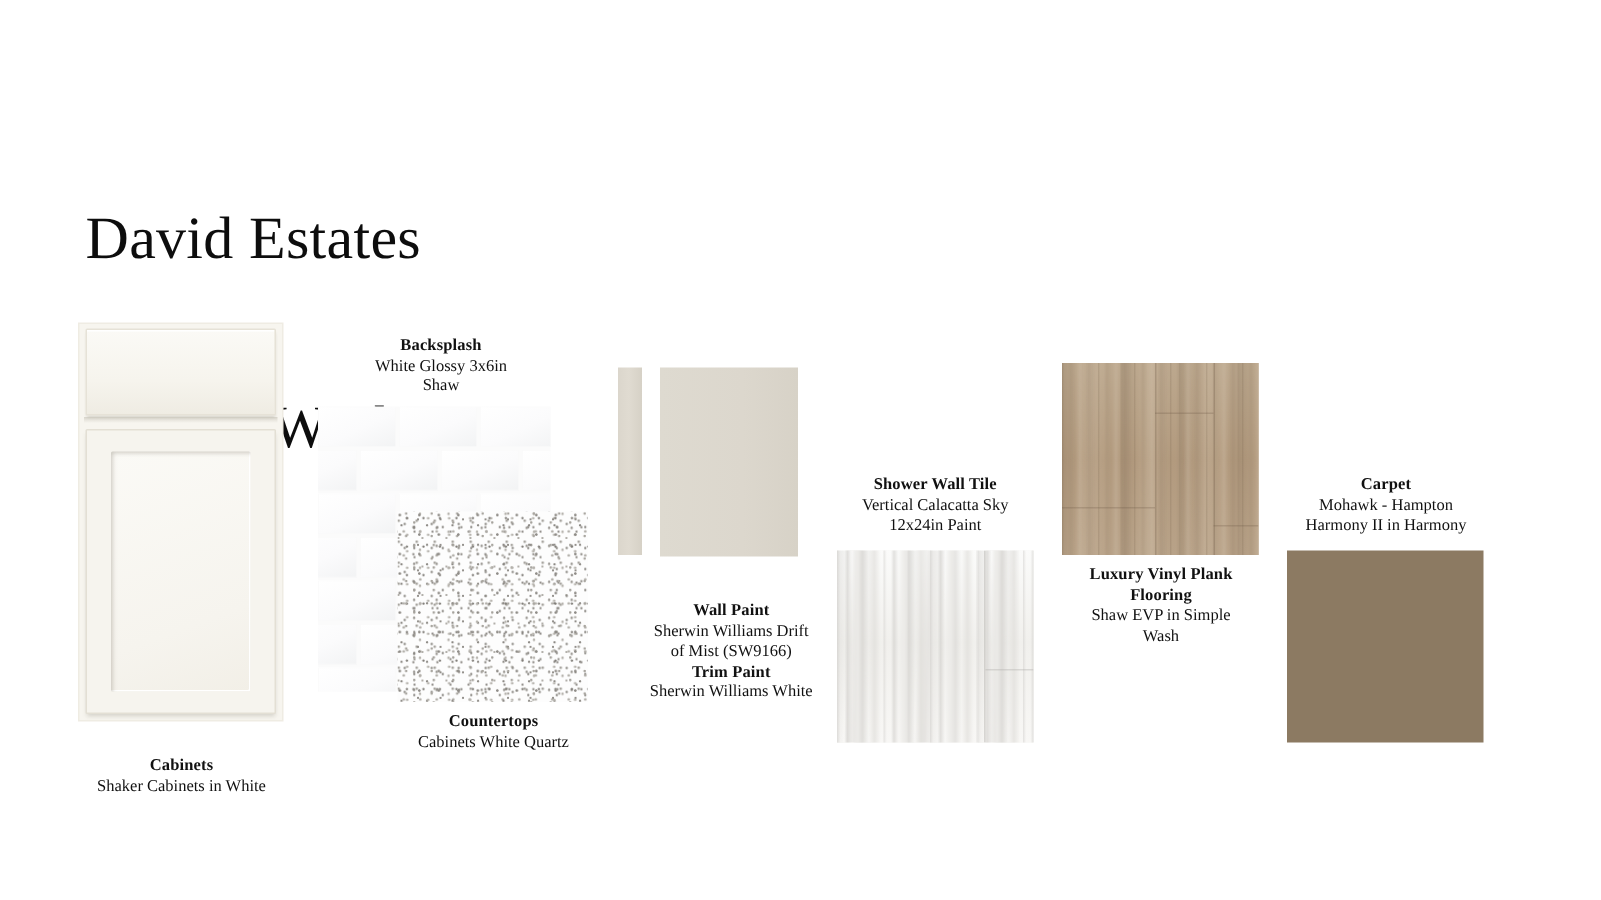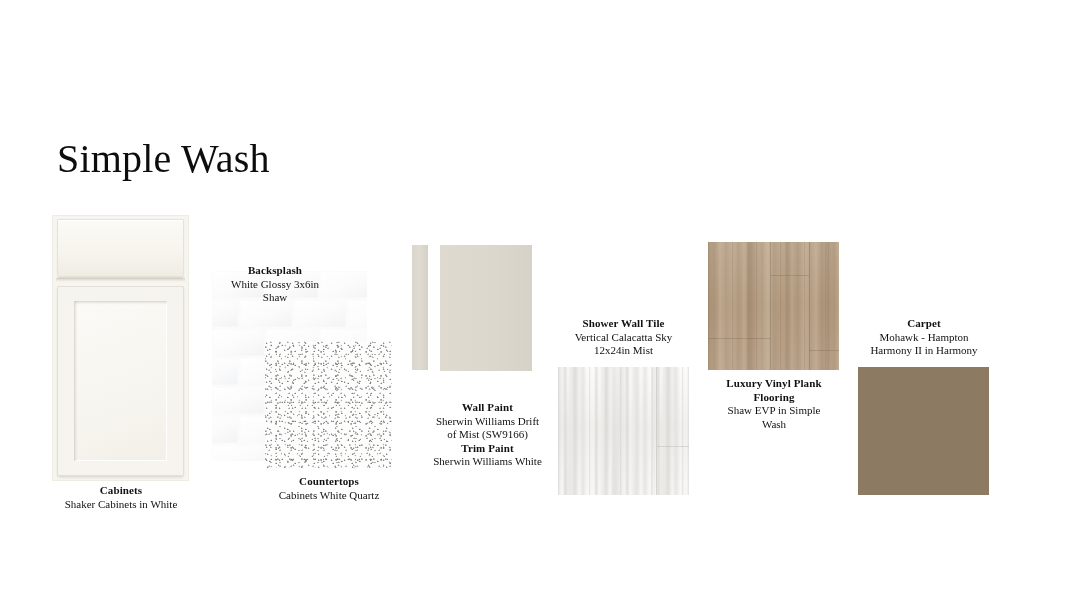--- a/index.html
+++ b/index.html
@@ -222,32 +222,33 @@
       radial-gradient(circle at 70% 30%, #f0e6d5 1.1px, transparent 1.6px);
     background-size:
       7px 7px, 9px 8px, 6px 10px, 10px 7px,
       8px 9px, 7px 8px, 9px 9px, 8px 6px,
       10px 9px, 7px 7px, 9px 7px, 6px 9px,
       10px 8px, 8px 10px, 7px 9px, 9px 10px,
       8px 7px, 6px 8px;
   }
 
   
-  #cap-cabinets      { left: 35px;  top: 484px; width: 172px; }
-  #cap-backsplash    { left: 204px; top: 224px; width: 142px; margin-top: 40px; }
+  #cap-cabinets      { left: 35px;  top: 504px; width: 172px; }
+  #cap-backsplash    { left: 223px; top: 224px; width: 142px; }
   #cap-countertops   { left: 248px; top: 475px; width: 162px; }
   #cap-paint         { left: 405px; top: 376px; width: 165px; margin-top: 25px; }
   #cap-shower        { left: 546px; top: 317px; width: 155px; }
   #cap-lvp           { left: 703px; top: 377px; width: 142px; }
   #cap-carpet        { left: 848px; top: 317px; width: 152px; }
 </style>
 </head>
 <body>
 
 <div class="board-title">
+  <span class="title-line">David Estates</span>
   <span class="title-line">Simple Wash</span>
 </div>
 
 <div class="swatch" id="cabinet-swatch">
   <div class="cab-drawer"></div>
   <div class="cab-gap"></div>
   <div class="cab-door">
     <div class="cab-door-inner"></div>
   </div>
 </div>
@@ -318,21 +319,21 @@
   <span class="cap-sub">Sherwin Williams White</span>
 </div>
 
 <div class="swatch" id="shower-swatch">
   <div class="shower-seam"></div>
   <div class="shower-seam-h"></div>
 </div>
 <div class="caption" id="cap-shower">
   <span class="cap-head">Shower Wall Tile</span>
   <span class="cap-sub">Vertical Calacatta Sky</span>
-  <span class="cap-sub">12x24in Mist</span>
+  <span class="cap-sub">12x24in Paint</span>
 </div>
 
 <div class="swatch" id="lvp-swatch">
   <div class="lvp-plank-seam" style="left:62px"></div>
   <div class="lvp-plank-seam" style="left:101px"></div>
   <div class="lvp-seam-h" style="left:62px; right:30px; top:33px"></div>
   <div class="lvp-seam-h" style="left:0; width:62px; top:96px"></div>
   <div class="lvp-seam-h" style="left:101px; right:0; top:108px"></div>
 </div>
 <div class="caption" id="cap-lvp">

